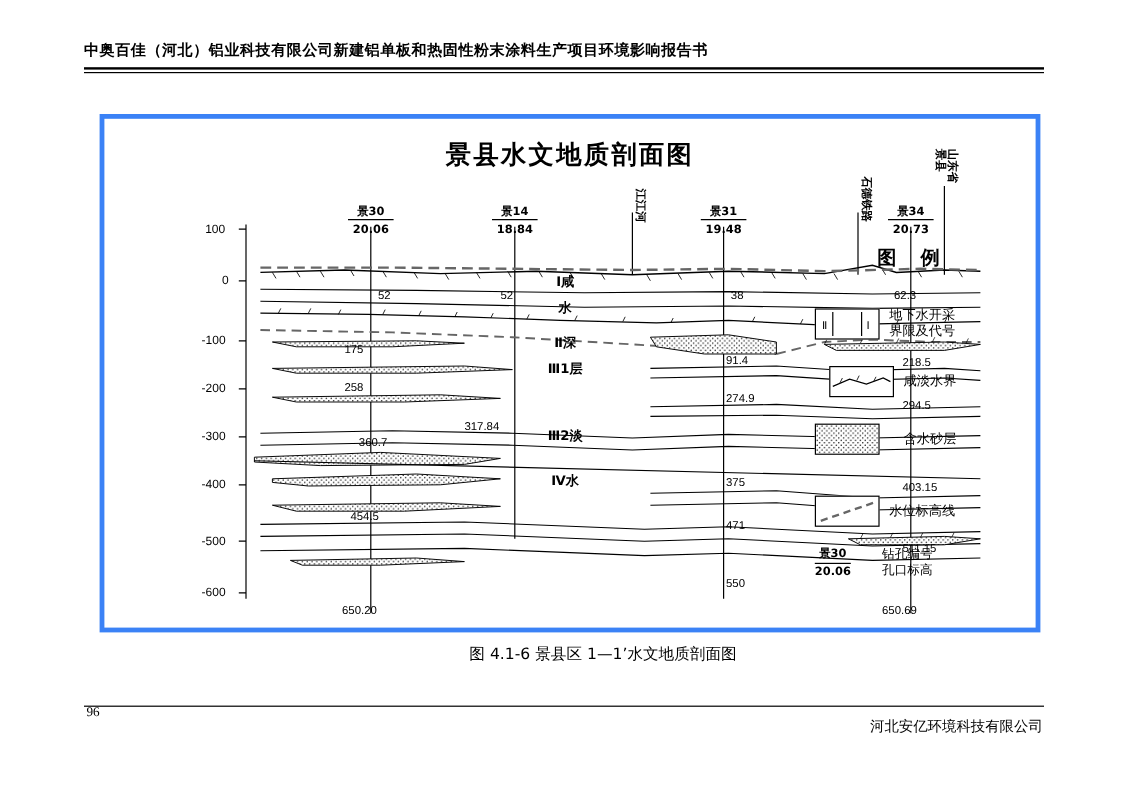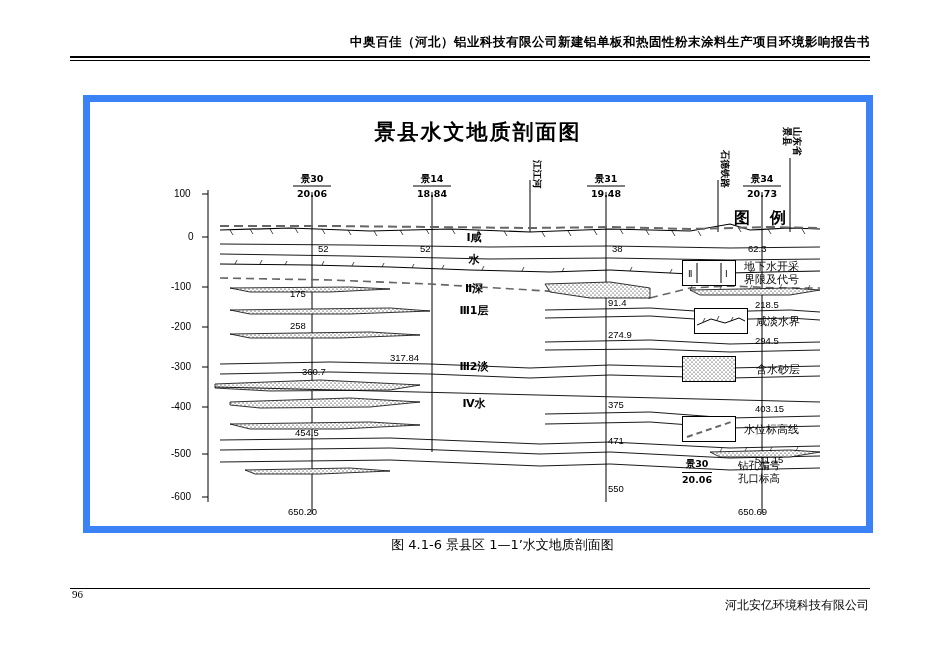--- a/index.html
+++ b/index.html
@@ -12,21 +12,21 @@
     overflow:hidden;
   }
   .page{
     position:absolute;
     left:0;top:0;width:941px;height:664px;
   }
   
   .doc-header{
     position:absolute;
     left:70px;top:34px;width:800px;
-    text-align:right;
+    text-align:left;
     font-size:12.5px;
     letter-spacing:0.5px;
     font-family:"DejaVu Sans", sans-serif;
     font-weight:700;
   }
   .header-rule-thick{
     position:absolute;left:70px;top:56px;width:800px;height:2px;background:#000;
   }
   .header-rule-thin{
     position:absolute;left:70px;top:60px;width:800px;height:1px;background:#000;
@@ -40,21 +40,21 @@
   }
   .footer-right{
     position:absolute;right:72px;top:597px;font-size:12px;
     font-family:"DejaVu Sans", sans-serif;
     text-align:right;
   }
   
   .fig-frame{
     position:absolute;
     left:83px;top:95px;width:776px;height:424px;
-    border:7px solid #3b82f6;
+    border:4px solid #3b82f6;
     background:#fff;
   }
   .fig-caption{
     position:absolute;left:0;top:536px;width:941px;text-align:center;
     font-size:13px;font-family:"DejaVu Sans", sans-serif;margin-left:32px;
   }
   .fig-title{
     position:absolute;left:0;top:16px;width:776px;text-align:center;
     font-size:21px;font-weight:700;letter-spacing:2px;
     font-family:"DejaVu Sans", sans-serif;

